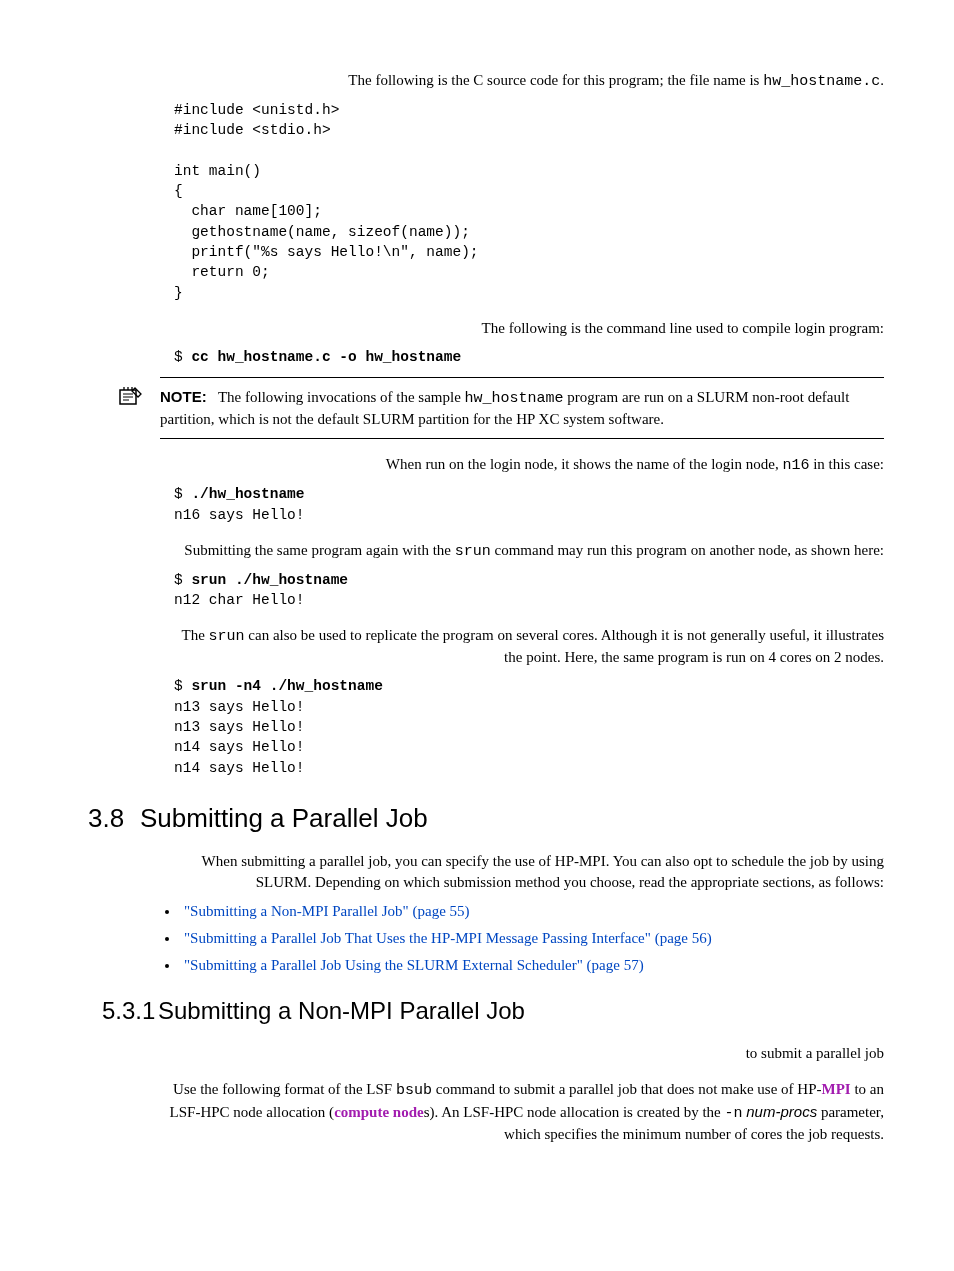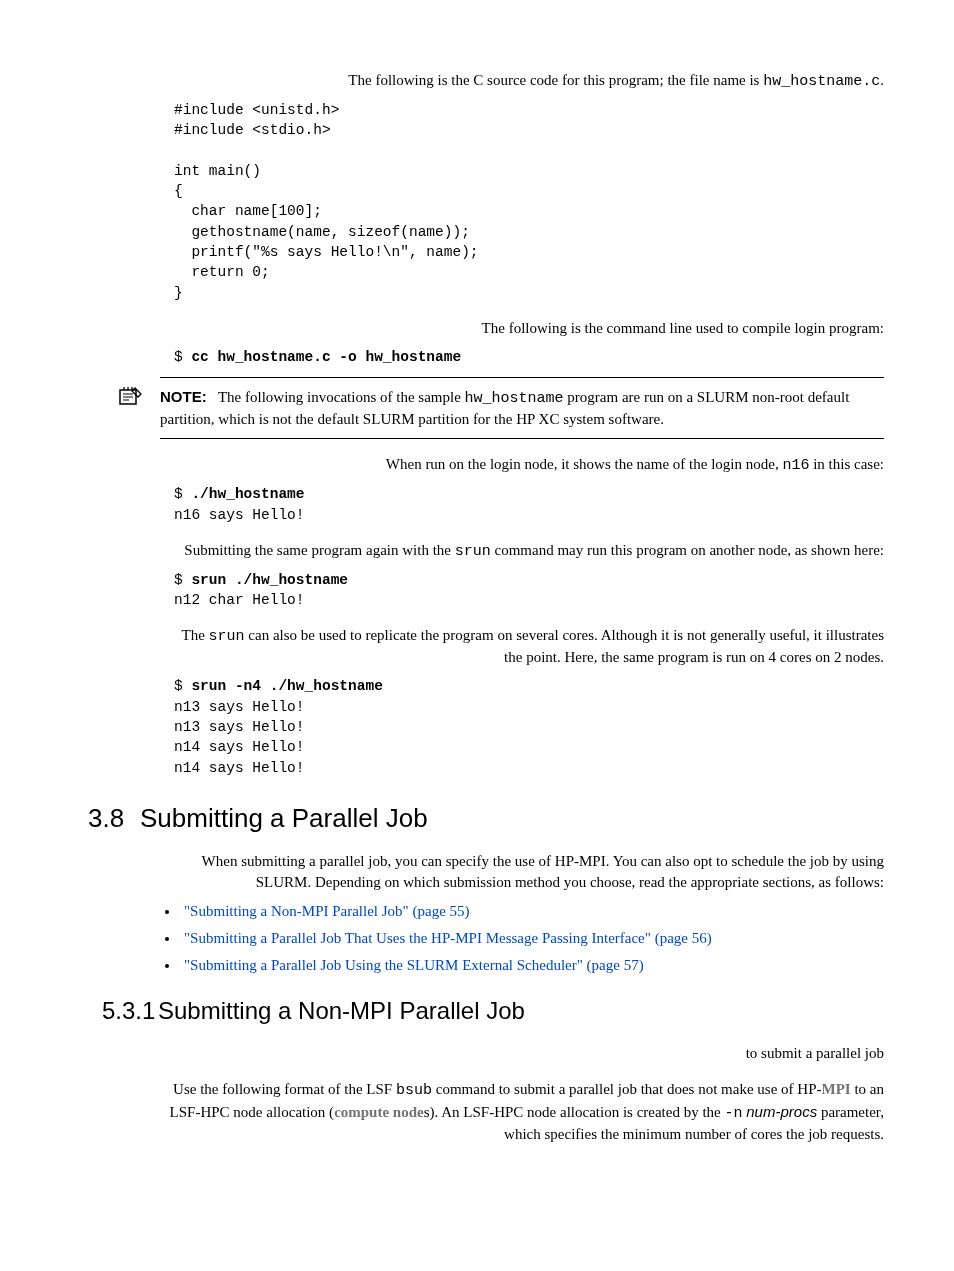--- a/index.html
+++ b/index.html
@@ -87,21 +87,21 @@
     padding: 0;
   }
   ul.link-list li {
     margin-bottom: 6px;
     padding-left: 4px;
   }
   .link {
     color: #0047c2;
   }
   .link-bold {
-    color: #737373;
+    color: #a21caf;
     font-weight: bold;
   }
   .italic-mono {
     font-family: Liberation Sans, sans-serif;
     font-style: italic;
   }
 </style>
 </head>
 <body>
 

